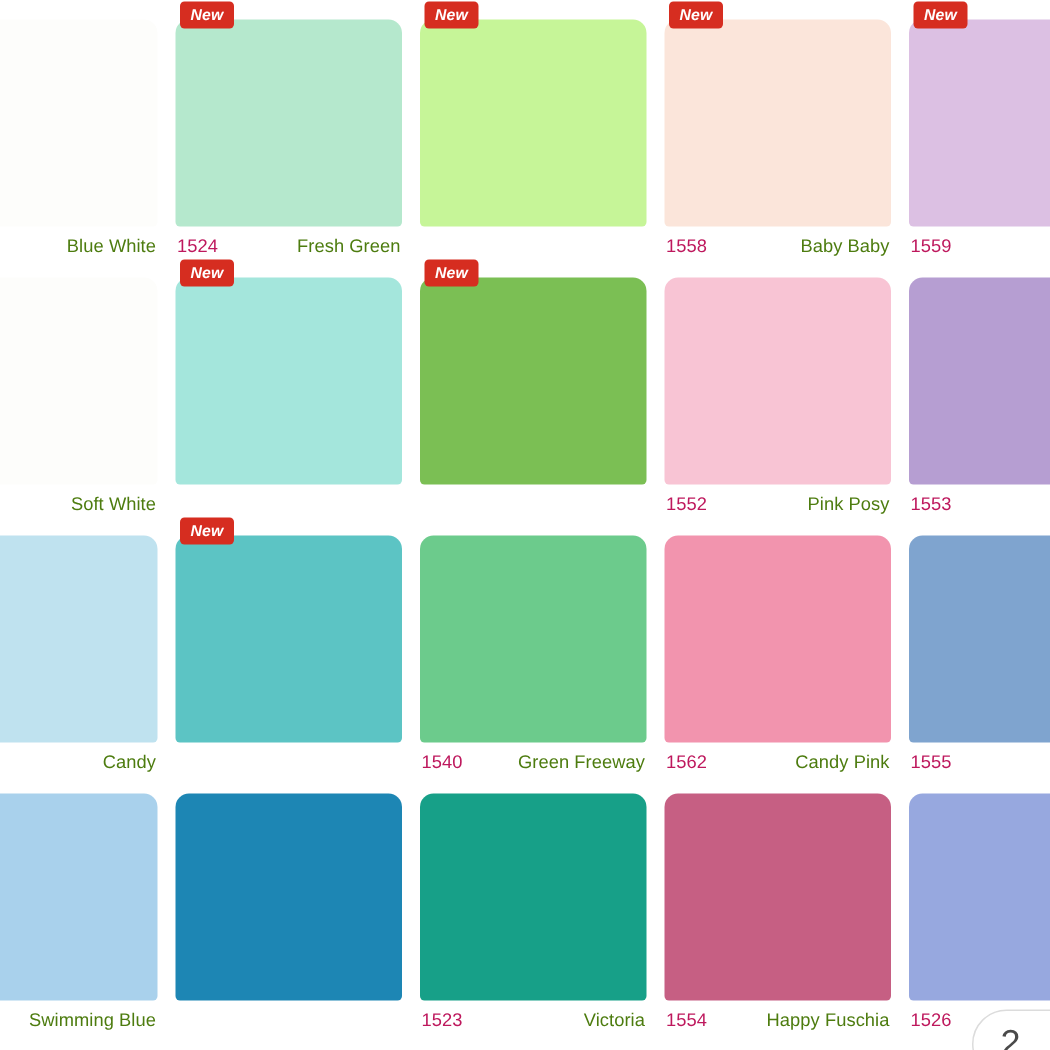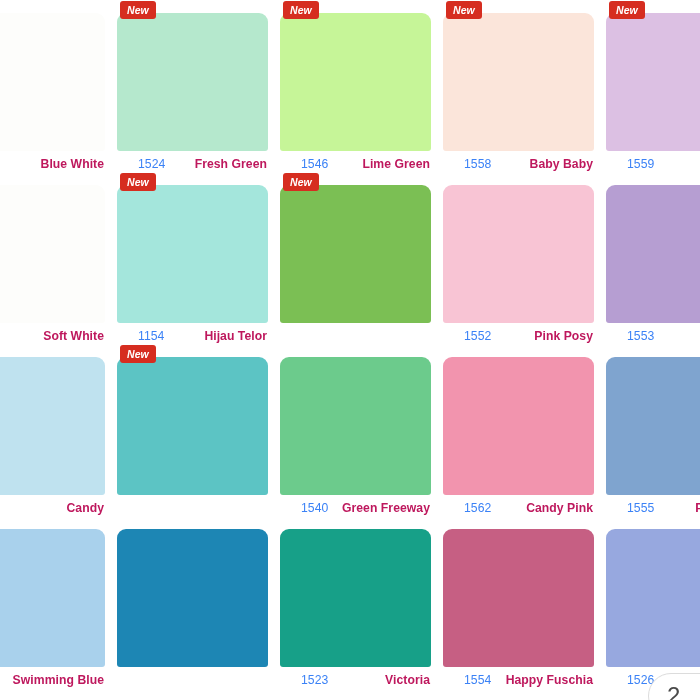--- a/index.html
+++ b/index.html
@@ -68,22 +68,22 @@
     padding: 6px 1px 0 1px;
     height: 21px;
   }
   .code, .cname {
     font-size: 12.2px;
     color: #4a4a4a;
     font-family: "Liberation Sans", sans-serif;
     white-space: nowrap;
     letter-spacing: 0.05px;
   }
-  .code { color: #3b82f6; margin-left: 20px; }
-  .cname { color: #be185d; font-weight: bold; }
+  .code { color: #be185d; }
+  .cname { color: #4d7c0f; }
   .cell.hide-code .code { visibility: hidden; }
 
   
   .page-pill {
     position: absolute;
     left: 648px;
     top: 673px;
     width: 96px;
     height: 46px;
     border: 1.6px solid #dcdcdc;
@@ -120,24 +120,20 @@
         <div class="meta">
           <span class="code">1524</span>
           <span class="cname">Fresh Green</span>
         </div>
       </div>
       <div class="cell">
         <div class="swatch-wrap">
           <div class="swatch" style="background: rgb(198, 245, 152);"></div>
           <div class="badge" style="background: rgb(214, 45, 32);">New</div>
         </div>
-        <div class="meta">
-          <span class="code">1546</span>
-          <span class="cname">Lime Green</span>
-        </div>
       </div>
       <div class="cell">
         <div class="swatch-wrap">
           <div class="swatch" style="background: rgb(251, 229, 218);"></div>
           <div class="badge" style="background: rgb(214, 45, 32);">New</div>
         </div>
         <div class="meta">
           <span class="code">1558</span>
           <span class="cname">Baby Baby</span>
         </div>
@@ -158,24 +154,20 @@
         <div class="meta">
           <span class="code"></span>
           <span class="cname">Soft White</span>
         </div>
       </div>
       <div class="cell">
         <div class="swatch-wrap">
           <div class="swatch" style="background: rgb(164, 230, 220);"></div>
           <div class="badge" style="background: rgb(214, 45, 32);">New</div>
         </div>
-        <div class="meta">
-          <span class="code">1154</span>
-          <span class="cname">Hijau Telor</span>
-        </div>
       </div>
       <div class="cell">
         <div class="swatch-wrap">
           <div class="swatch" style="background: rgb(123, 191, 84);"></div>
           <div class="badge" style="background: rgb(214, 45, 32);">New</div>
         </div>
       </div>
       <div class="cell">
         <div class="swatch-wrap">
           <div class="swatch" style="background: rgb(248, 196, 212);"></div>

